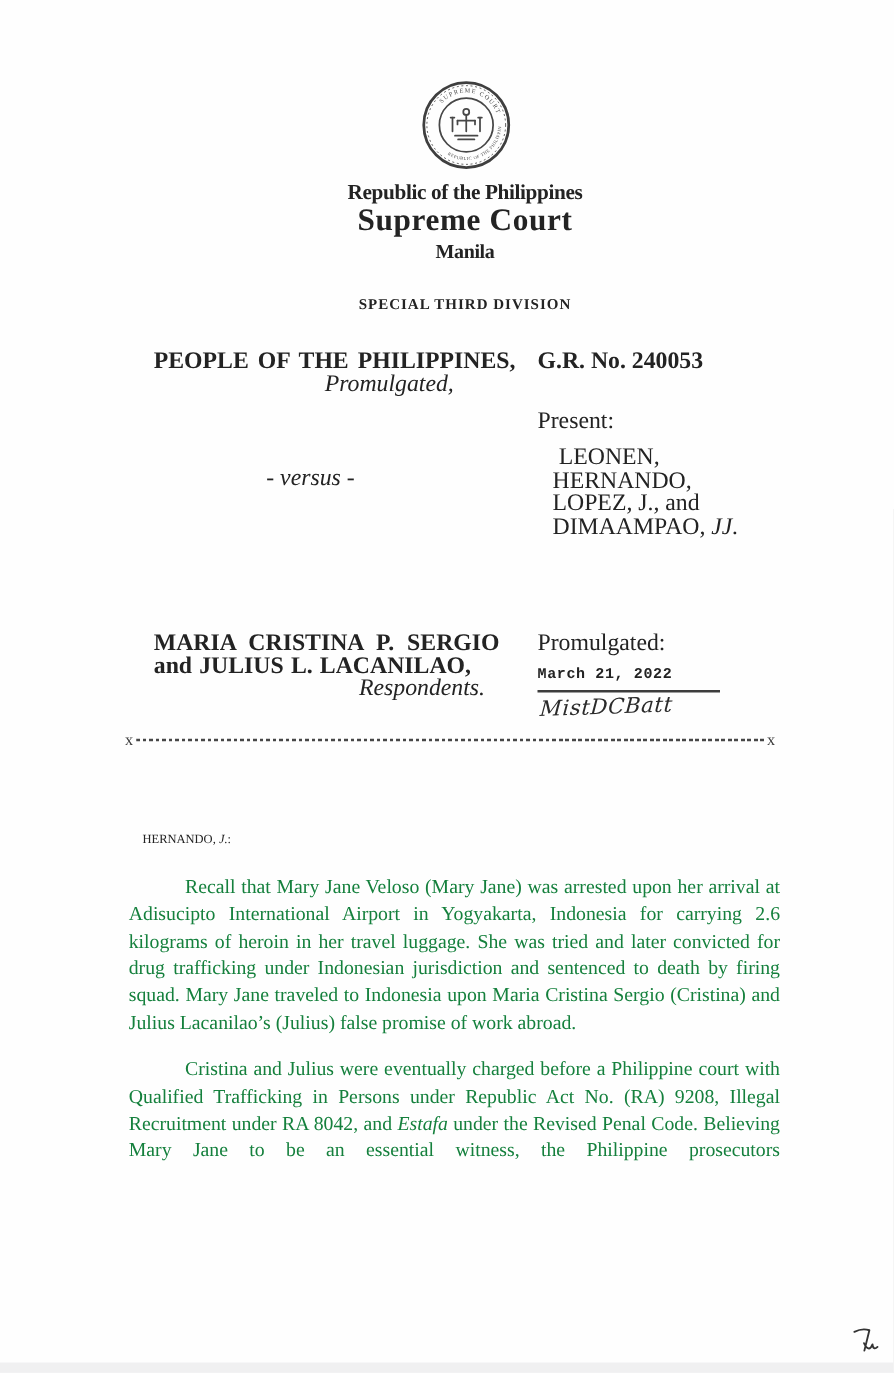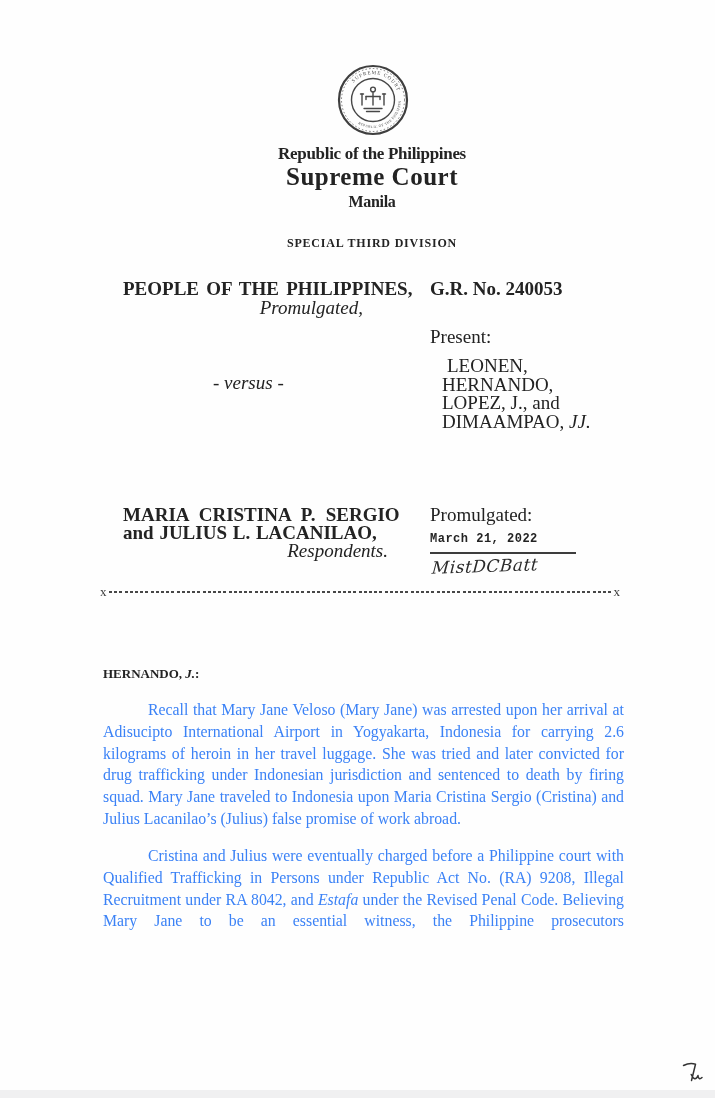--- a/index.html
+++ b/index.html
@@ -49,26 +49,26 @@
   .separator{
     left:100px;top:584px;width:520px;
     display:flex;align-items:center;
     font-size:13px;color:#3c3c3c;
   }
   .dashline{
     flex:1;height:2px;margin:0 2px;
     background:repeating-linear-gradient(90deg,#474747 0 3px,transparent 3px 5.2px);
   }
   .res-title{top:622px;font-size:17px;font-weight:bold;letter-spacing:6px;}
-  .ponente{left:103px;top:666px;font-size:13px;font-weight:bold;}
+  .ponente{left:114px;top:666px;font-size:10px;font-weight:normal;}
   .para{
     left:103px;width:521px;
     font-size:15.8px;line-height:21.8px;
     text-align:justify;text-indent:45px;
-    color:#3b82f6;
+    color:#15803d;
   }
   .para1{top:699px;}
   .para2{top:845px;text-align-last:justify;}
   .footer-mark{left:681px;top:1060px;width:24px;height:26px;}
   .bottom-strip{left:0;bottom:0;width:715px;height:8px;background:#f0f0f1;}
 </style>
 </head>
 <body>
 
 <div class="page">

